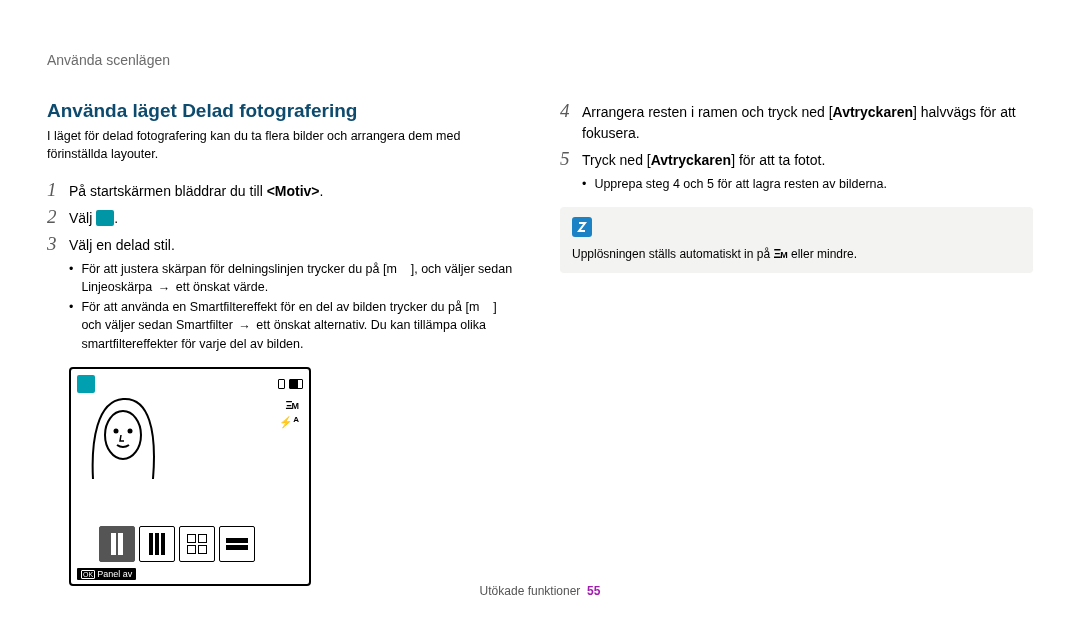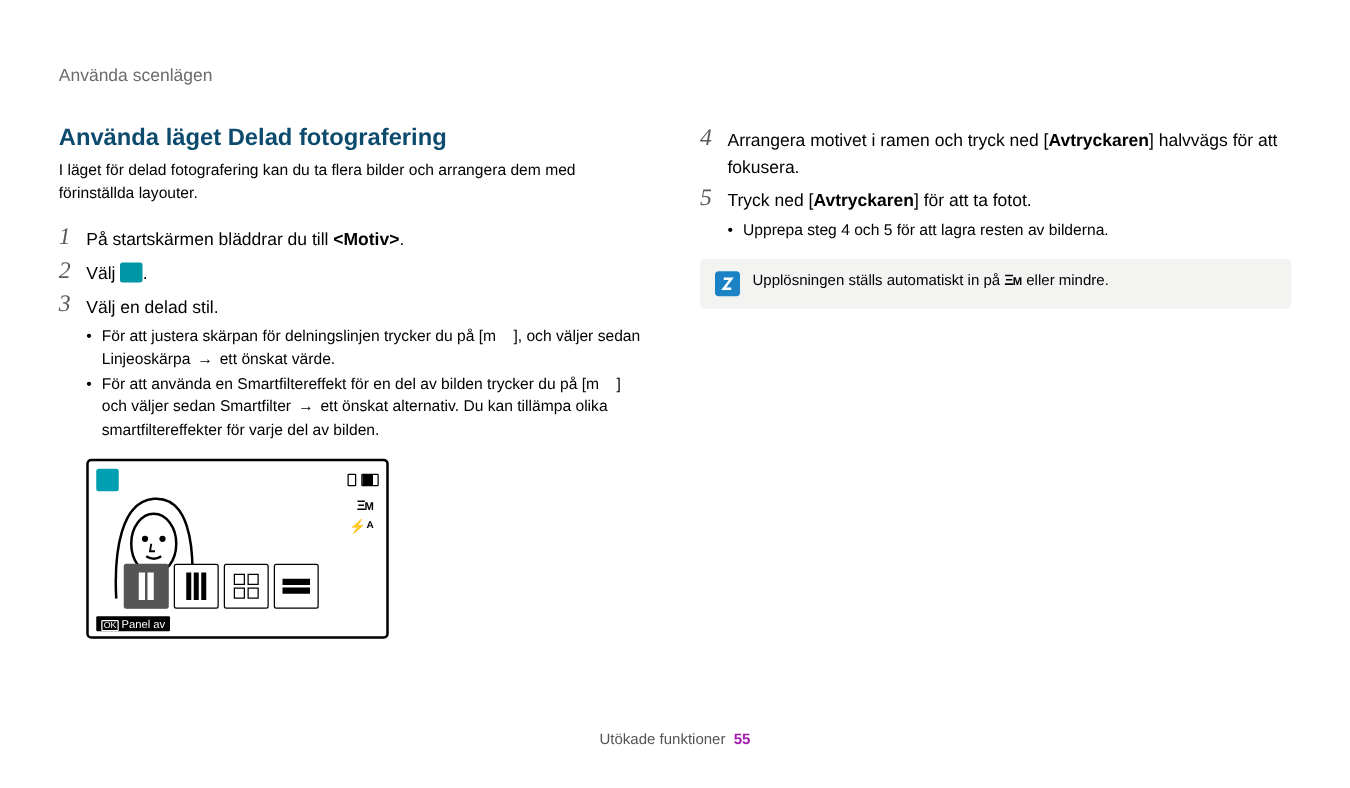--- a/index.html
+++ b/index.html
@@ -86,40 +86,41 @@
     vertical-align: -3px;
   }
   .info-box {
     display: flex;
     background: #f3f3f2;
     border-radius: 4px;
     padding: 10px 12px;
     margin-top: 14px;
     align-items: flex-start;
     gap: 10px;
+    flex-direction: column;
   }
   .info-icon {
     width: 20px;
     height: 20px;
     background: #1c82c6;
     border-radius: 3px;
     display: flex;
     align-items: center;
     justify-content: center;
     flex-shrink: 0;
   }
   .info-text {
     font-size: 12px;
     line-height: 1.3;
   }
   .screenshot {
     margin-left: 22px;
     margin-top: 14px;
     width: 242px;
-    height: 144px;
+    height: 219px;
     border: 2px solid #000;
     border-radius: 4px;
     background: #fff;
     position: relative;
   }
   .shot-top {
     position: absolute;
     top: 6px; left: 6px; right: 6px;
     display: flex;
     justify-content: space-between;
@@ -290,21 +291,21 @@
       <div class="shot-label">
         <span style="border:1px solid #fff;padding:0 1px;border-radius:1px;font-size:7px;margin-right:2px;">OK</span><span>Panel av</span>
       </div>
     </div>
   </div>
 
   <div class="col">
     <div class="step">
       <div class="step-num">4</div>
       <div class="step-body">
-        <span>Arrangera motivet i ramen och tryck ned [</span><span class="bold">Avtryckaren</span><span>] halvvägs för att fokusera.</span>
+        <span>Arrangera resten i ramen och tryck ned [</span><span class="bold">Avtryckaren</span><span>] halvvägs för att fokusera.</span>
       </div>
     </div>
 
     <div class="step">
       <div class="step-num">5</div>
       <div class="step-body">
         <span>Tryck ned [</span><span class="bold">Avtryckaren</span><span>] för att ta fotot.</span>
       </div>
     </div>
 

